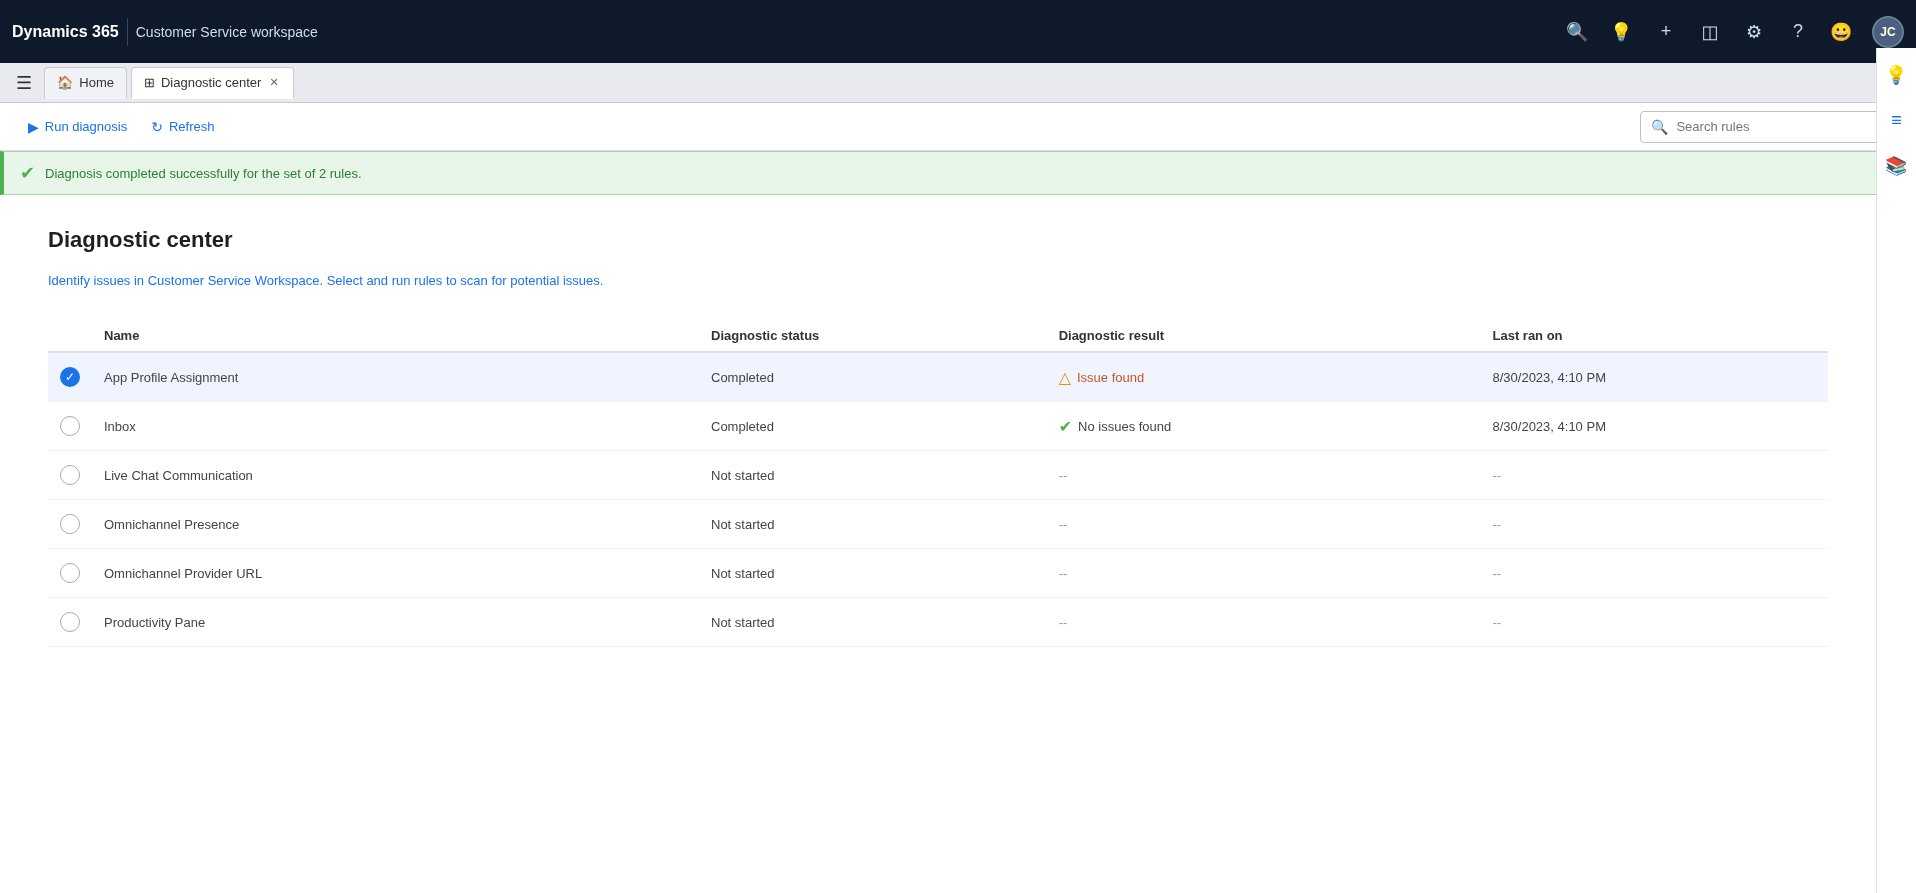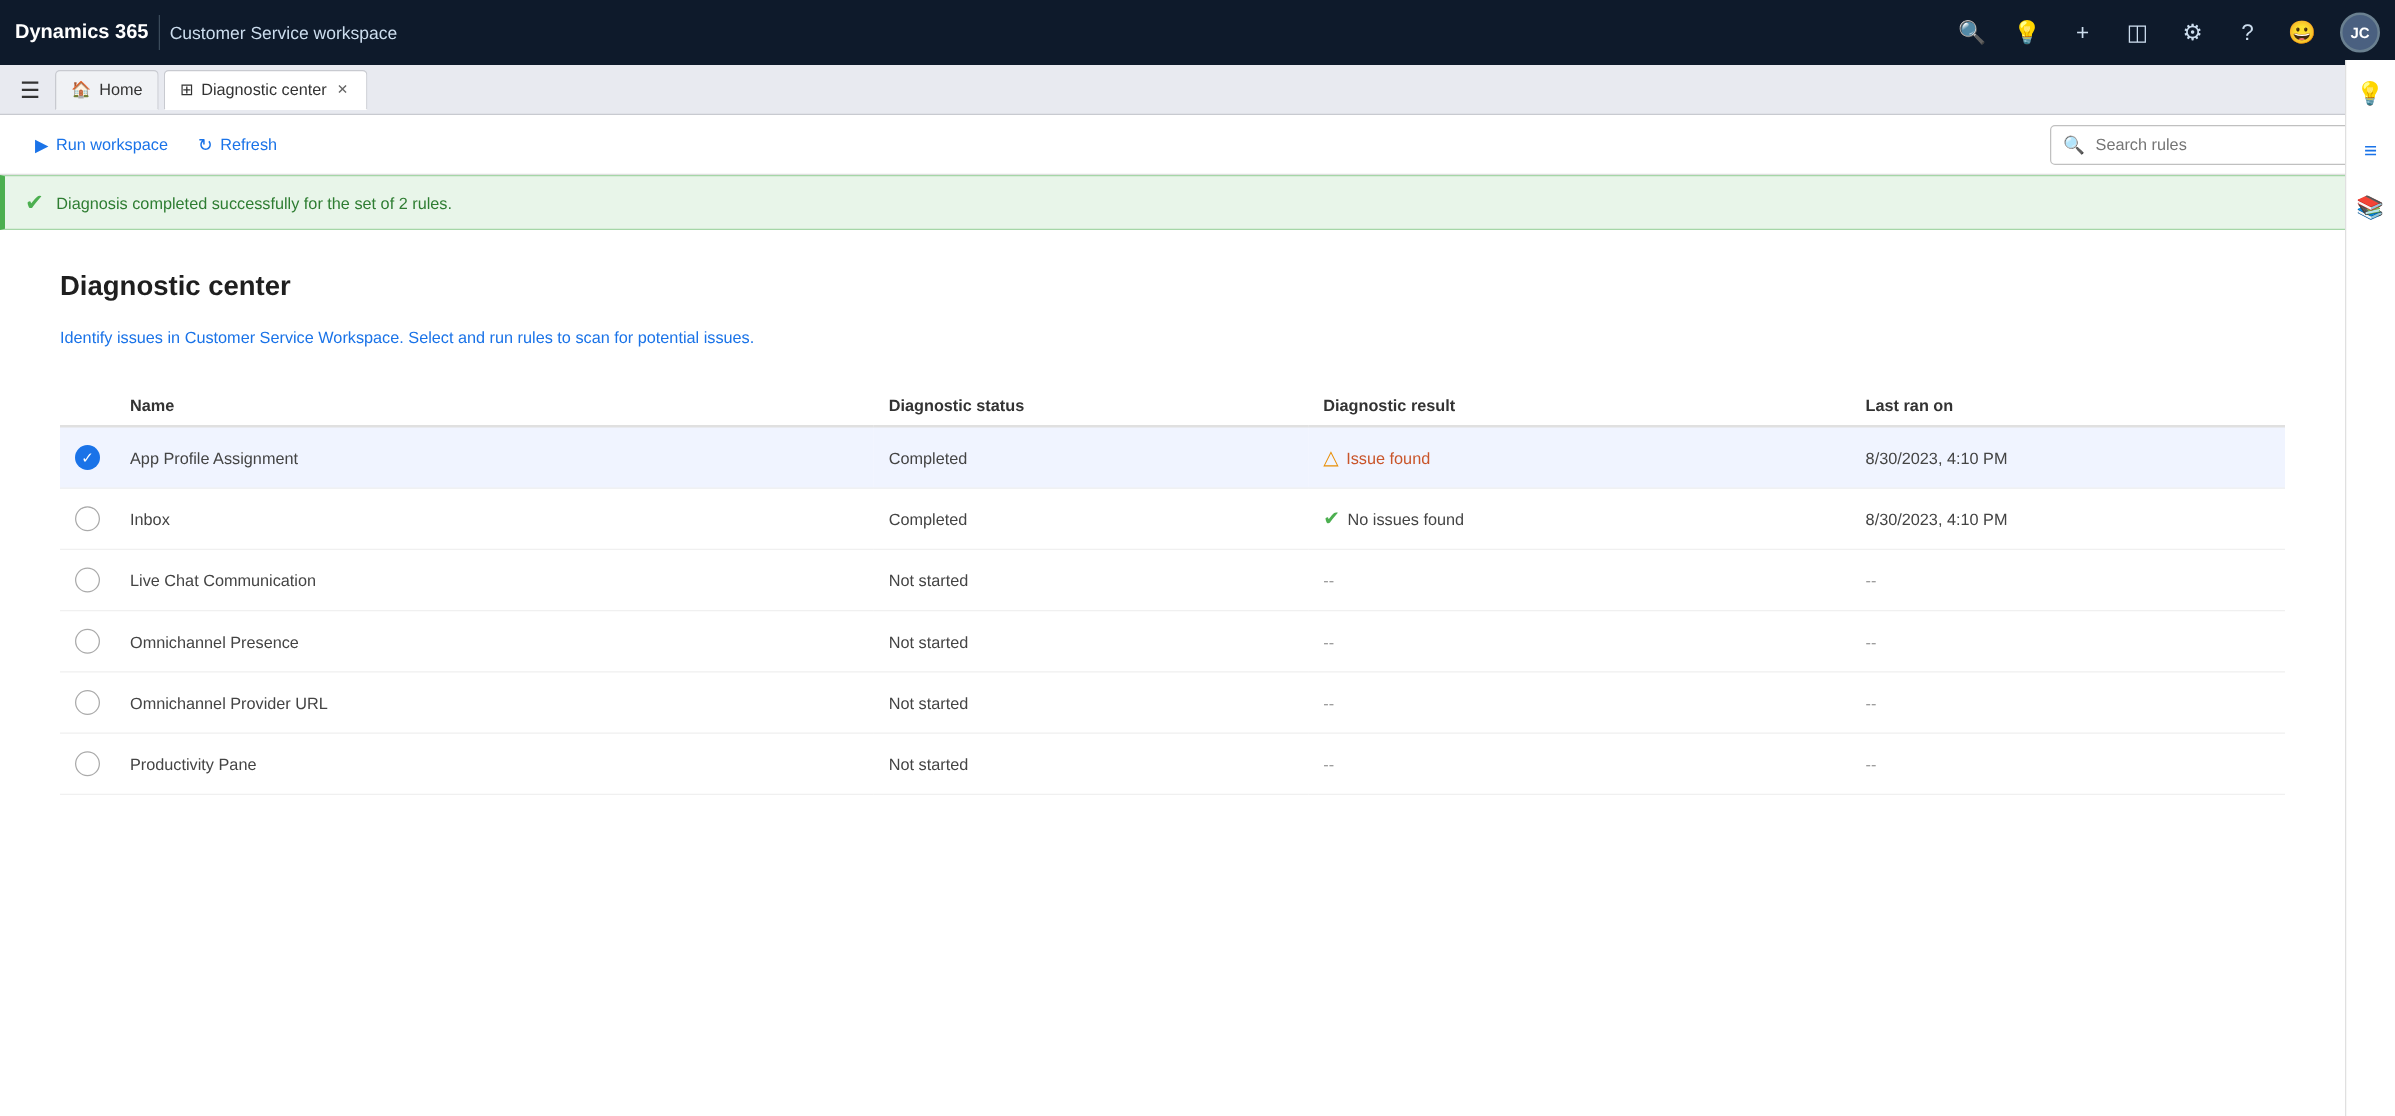--- a/index.html
+++ b/index.html
@@ -4,21 +4,21 @@
   <style>
     * { box-sizing: border-box; margin: 0; padding: 0; }
     body { font-family: 'Segoe UI', sans-serif; font-size: 14px; color: #1f1f1f; background: #fff; overflow-x: hidden; }
 
     
     .topbar {
       display: flex;
       align-items: center;
       background: #0e1a2b;
       color: #fff;
-      height: 52px;
+      height: 63px;
       padding: 0 12px;
       gap: 4px;
     }
     .topbar-brand {
       font-weight: 700;
       font-size: 16px;
       white-space: nowrap;
       color: #fff;
     }
     .topbar-divider {
@@ -303,21 +303,21 @@
   <div class="tab active-tab">
     <span class="tab-icon">⊞</span>
     <span>Diagnostic center</span>
     <span class="tab-close">✕</span>
   </div>
 </div>
 
 <div class="toolbar">
   <button class="toolbar-btn">
     <span class="btn-icon">▶</span>
-    <span>Run workspace</span>
+    <span>Run diagnosis</span>
   </button>
   <button class="toolbar-btn">
     <span class="btn-icon">↻</span>
     <span>Refresh</span>
   </button>
   <div class="toolbar-spacer"></div>
   <div class="search-rules-box">
     <span class="search-icon-sm">🔍</span>
     <input type="text" placeholder="Search rules" style="">
   </div>

